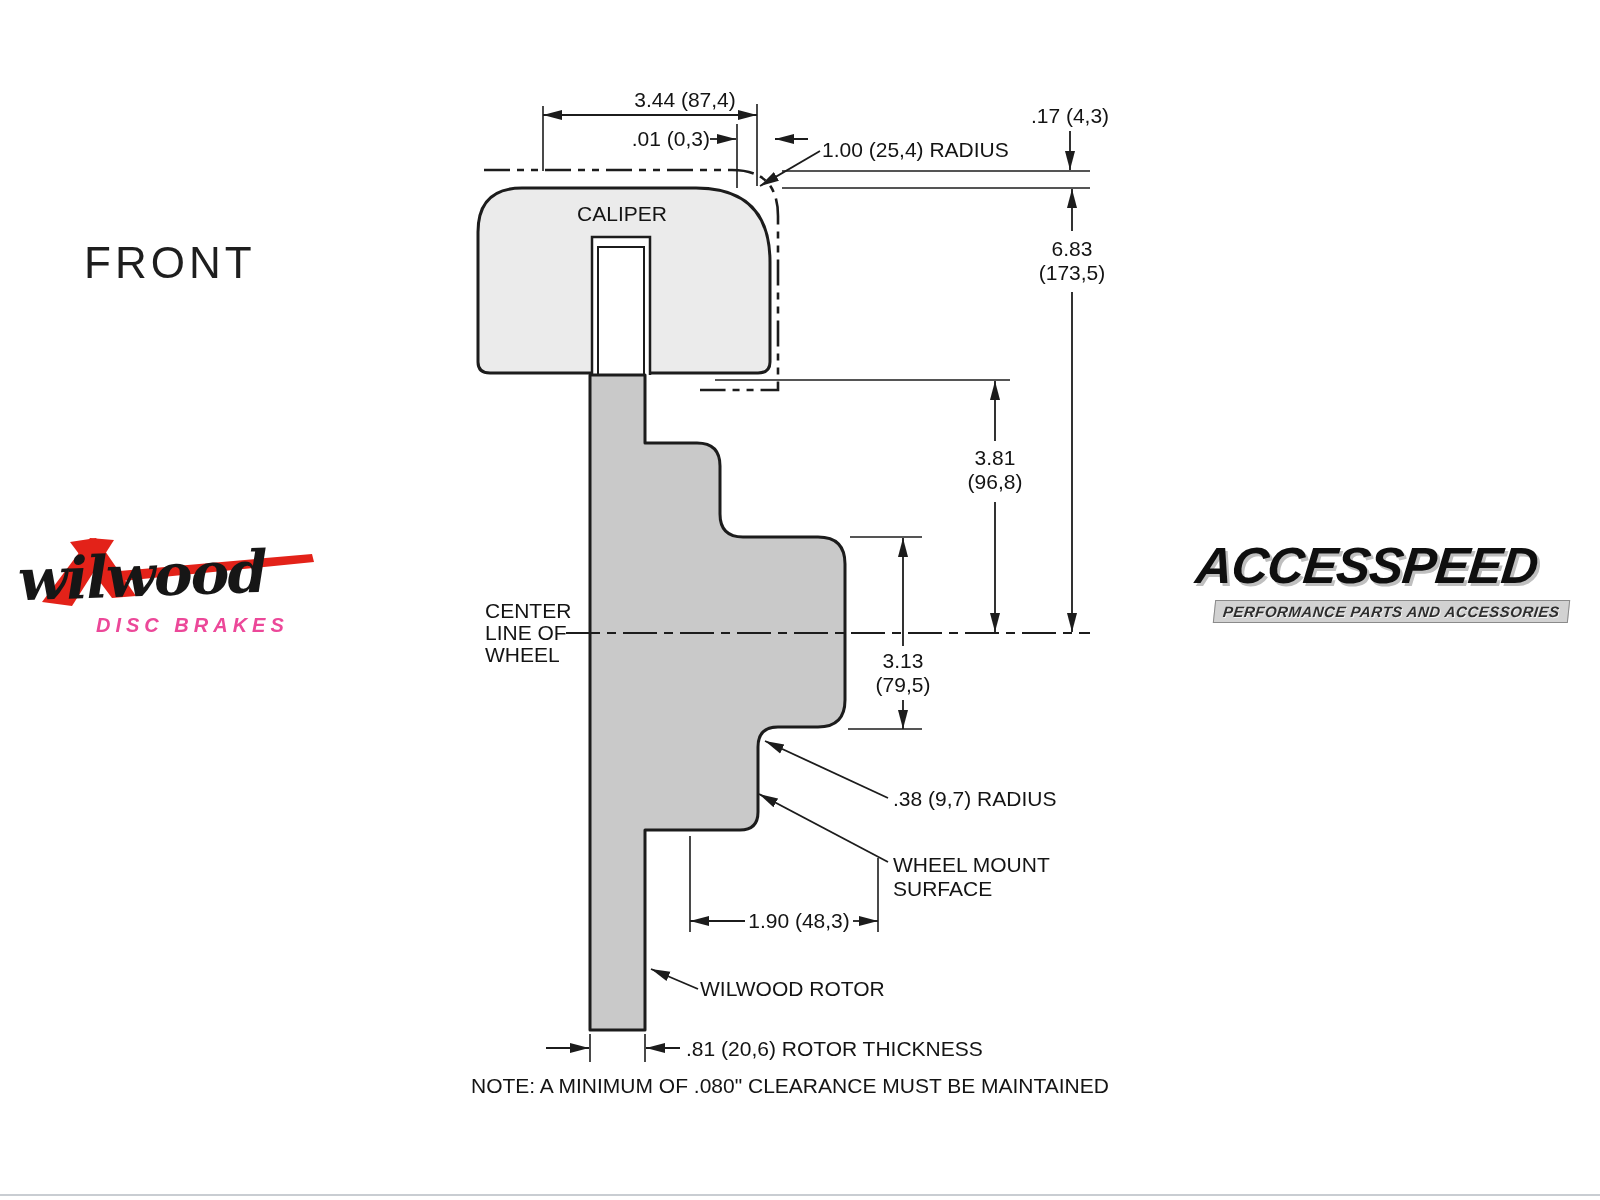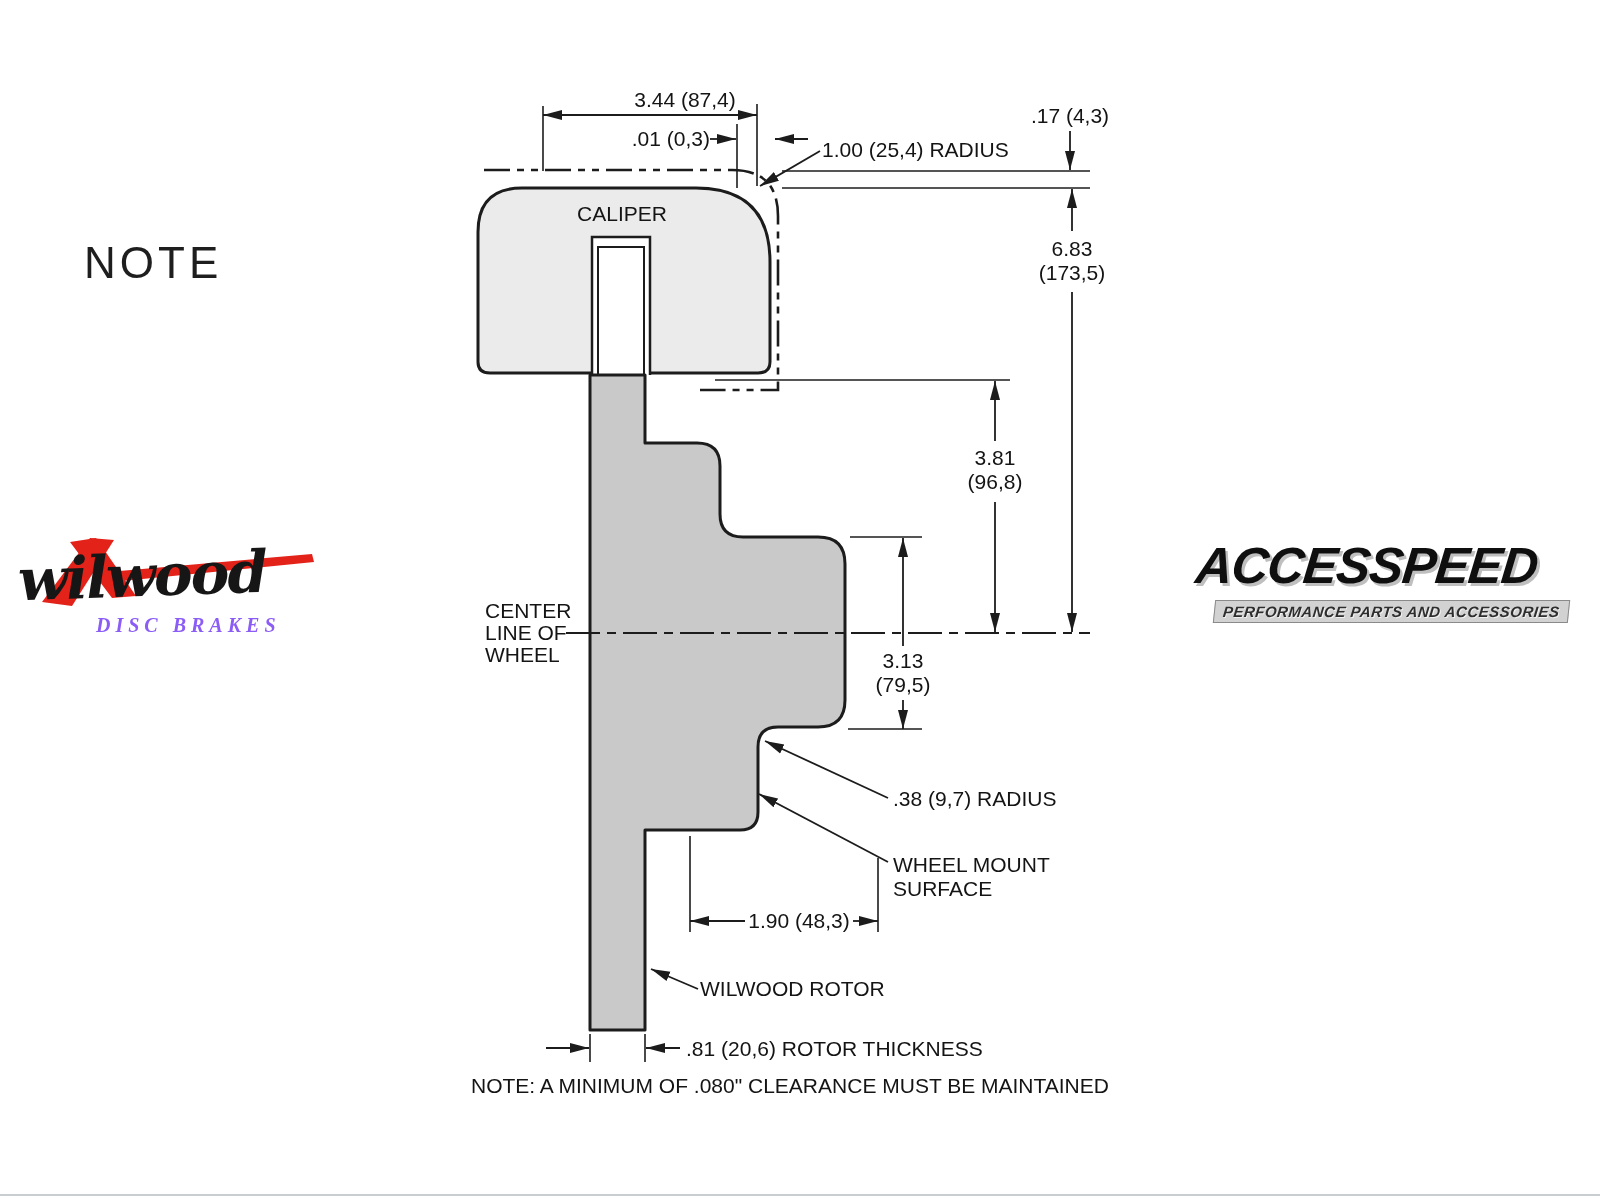--- a/index.html
+++ b/index.html
@@ -22,23 +22,23 @@
   .ta-e{ text-anchor:end; }
 
   .front-label { position:absolute; left:84px; top:238px; font-size:44px; letter-spacing:4px; color:#1e1e1e; }
 
   
   .wilwood-logo   { position:absolute; left:12px; top:520px; width:315px; height:130px; }
   .wilwood-swoosh { position:absolute; left:0; top:0; }
   .wilwood-script { position:absolute; left:6px; top:22px; font-family:"DejaVu Serif", serif;
                     font-style:italic; font-weight:bold; font-size:58px; color:#161616;
                     letter-spacing:-2px; transform:rotate(-2deg); white-space:nowrap; }
-  .wilwood-sub    { position:absolute; left:84px; top:94px; font-family:Liberation Serif, serif;
+  .wilwood-sub    { position:absolute; left:84px; top:94px; font-family:Liberation Sans, sans-serif;
                     font-style:italic; font-weight:bold; font-size:20px; letter-spacing:5px;
-                    color:#8b5cf6; white-space:nowrap; }
+                    color:#ec4899; white-space:nowrap; }
 
   
   .accesspeed-logo { position:absolute; left:1196px; top:536px; width:350px; }
   .accesspeed-name { font-style:italic; font-weight:bold; font-size:51px; letter-spacing:-1px;
                      color:#0f0f0f; text-shadow:3px 3px 0 #bfbfbf; transform:skewX(-6deg);
                      white-space:nowrap; }
   .accesspeed-sub  { margin-top:5px; margin-left:18px; display:inline-block; background:#d2d2d2;
                      border:1px solid #8a8a8a; font-style:italic; font-weight:bold; font-size:15px;
                      letter-spacing:0.5px; color:#2e2e2e; padding:2px 8px;
                      text-shadow:1px 1px 0 #f2f2f2; white-space:nowrap; transform:skewX(-6deg); }
@@ -134,21 +134,21 @@
     <text class="t ta-m" x="799" y="928">1.90 (48,3)</text>
 
     <text class="t" x="700" y="996">WILWOOD ROTOR</text>
     <text class="t" x="686" y="1056">.81 (20,6) ROTOR THICKNESS</text>
 
     <text class="t" x="485" y="618">CENTER</text>
     <text class="t" x="485" y="640">LINE OF</text>
     <text class="t" x="485" y="662">WHEEL</text>
   </svg>
 
-  <div class="front-label">NOTE</div>
+  <div class="front-label">FRONT</div>
 
   <div class="wilwood-logo">
     <svg class="wilwood-swoosh" width="315" height="130" viewBox="0 0 315 130">
       <path d="M30,82 L78,18 L102,20 L60,86 Z" fill="#e32219"></path>
       <path d="M58,22 L100,78 L124,76 L84,18 Z" fill="#e32219"></path>
       <path d="M96,52 L300,34 L302,42 L100,62 Z" fill="#e32219"></path>
     </svg>
     <div class="wilwood-script">wilwood</div>
     <div class="wilwood-sub">DISC BRAKES</div>
   </div>

